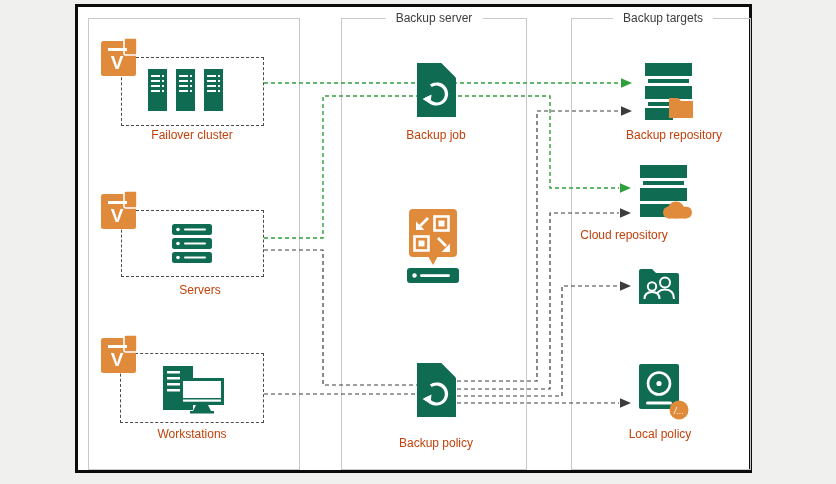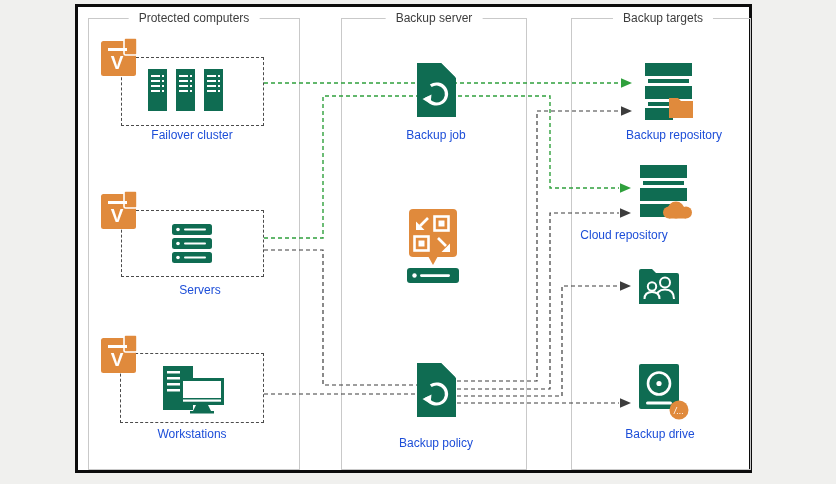--- a/index.html
+++ b/index.html
@@ -4,38 +4,37 @@
 <style>
   html,body{margin:0;padding:0;background:#f0f0ee;}
   #stage{position:relative;width:836px;height:484px;background:#f0f0ee;overflow:hidden;
          font-family:"Liberation Sans",sans-serif;}
   .panel{position:absolute;left:75px;top:4px;width:677px;height:469px;background:#fff;
          border:3px solid #0c0c0c;box-sizing:border-box;}
   .colbox{position:absolute;border:1px solid #c9c9c9;background:transparent;box-sizing:border-box;}
   .col-header{position:absolute;transform:translateX(-50%);background:#fff;padding:0 10px;
               font-size:12px;color:#3d3d3d;white-space:nowrap;z-index:4;}
   .dashedbox{position:absolute;border:1px dashed #4b4b4b;box-sizing:border-box;z-index:3;}
-  .label{position:absolute;transform:translateX(-50%);font-size:12px;color:#1d4ed8;
+  .label{position:absolute;transform:translateX(-50%);font-size:12px;color:#c2410c;
          text-align:center;white-space:nowrap;z-index:4;}
   .label.wrap{white-space:normal;width:110px;line-height:1.15;}
   .icon{position:absolute;z-index:3;}
   .connectors{position:absolute;left:0;top:0;z-index:2;}
 </style>
 </head>
 <body>
 
 <div id="stage">
 
   <div class="panel"></div>
 
   <div class="colbox" style="left:88px;top:18px;width:212px;height:452px;"></div>
   <div class="colbox" style="left:341px;top:18px;width:186px;height:452px;"></div>
   <div class="colbox" style="left:571px;top:18px;width:180px;height:452px;"></div>
 
-  <div class="col-header" style="left:194px;top:11px;">Protected computers</div>
   <div class="col-header" style="left:434px;top:11px;">Backup server</div>
   <div class="col-header" style="left:663px;top:11px;">Backup targets</div>
 
   <svg class="connectors" width="836" height="484">
     <g stroke="#2FA03C" stroke-width="1.4" fill="none" stroke-dasharray="4 3">
       <path d="M264 83 H620"></path>
       <path d="M264 238 H323 V96 H550 V188 H619"></path>
     </g>
     <g fill="#2FA03C">
       <polygon points="632,83 621,78.3 621,87.7"></polygon>
@@ -228,15 +227,15 @@
     <text x="40" y="49.5" font-size="9" font-style="italic" fill="#fff" text-anchor="middle" font-family="Liberation Sans,sans-serif">/...</text>
   </svg>
 
   <div class="label" style="left:192px;top:128px;">Failover cluster</div>
   <div class="label" style="left:192px;top:283px;margin-left:8px;">Servers</div>
   <div class="label" style="left:192px;top:427px;">Workstations</div>
   <div class="label" style="left:436px;top:128px;">Backup job</div>
   <div class="label" style="left:436px;top:436px;">Backup policy</div>
   <div class="label" style="left:663px;top:128px;margin-left:11px;">Backup repository</div>
   <div class="label" style="left:624px;top:228px;">Cloud repository</div>
-  <div class="label" style="left:660px;top:427px;">Backup drive</div>
+  <div class="label" style="left:660px;top:427px;">Local policy</div>
 
 </div>
 
 </body></html>

